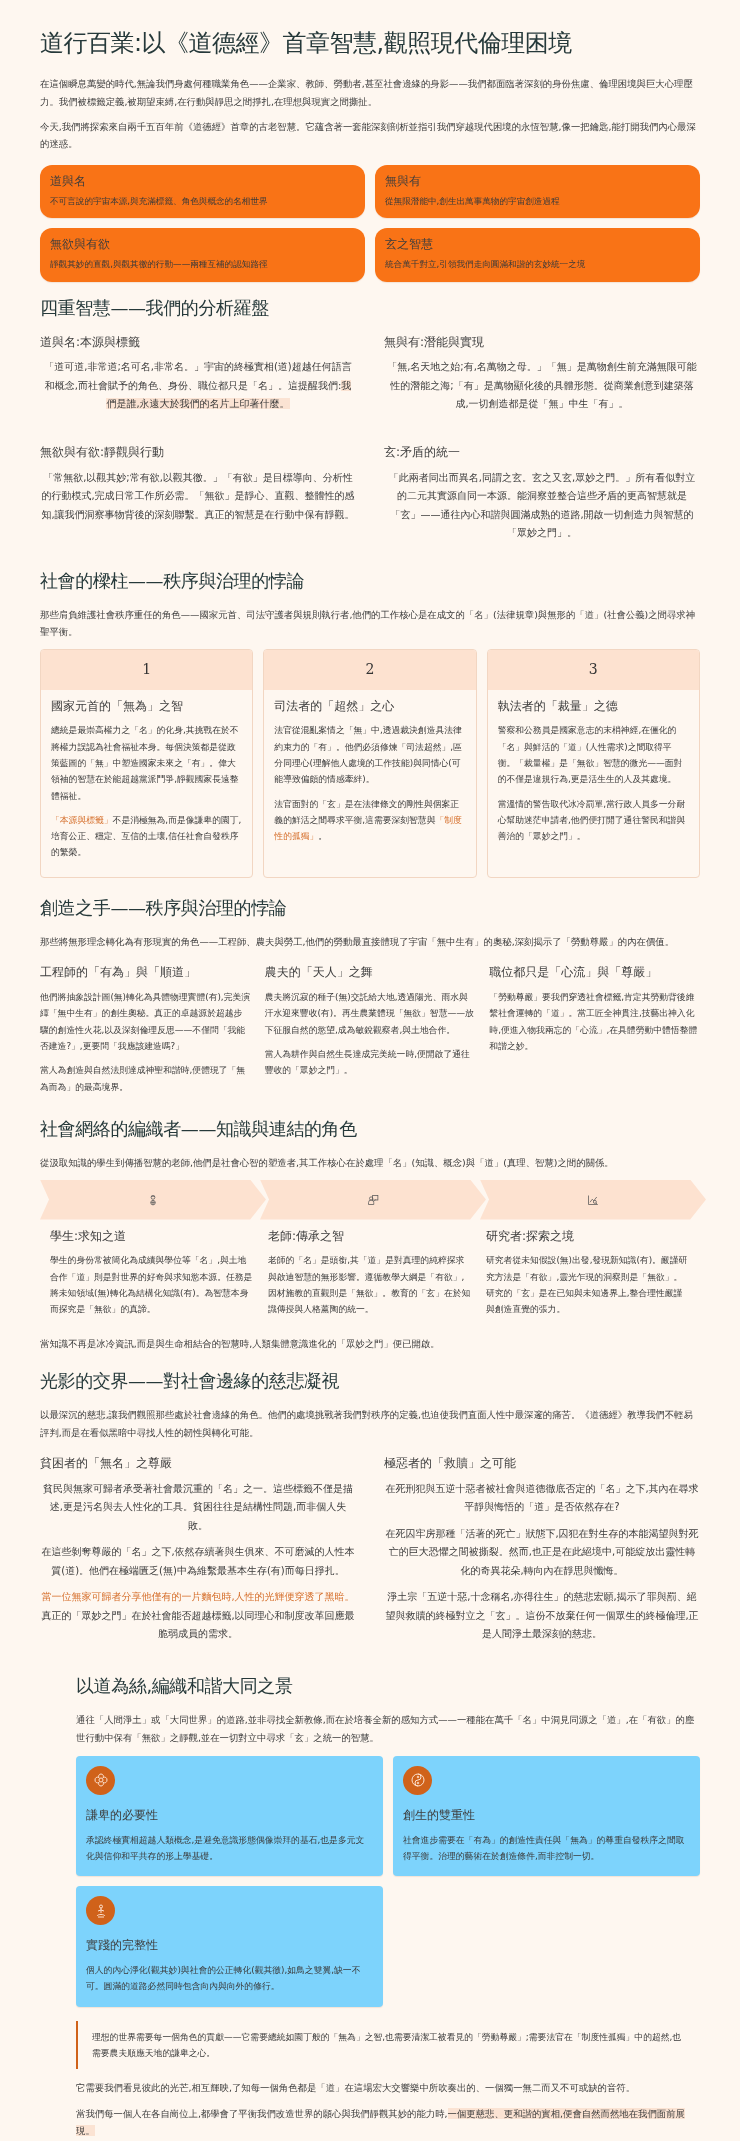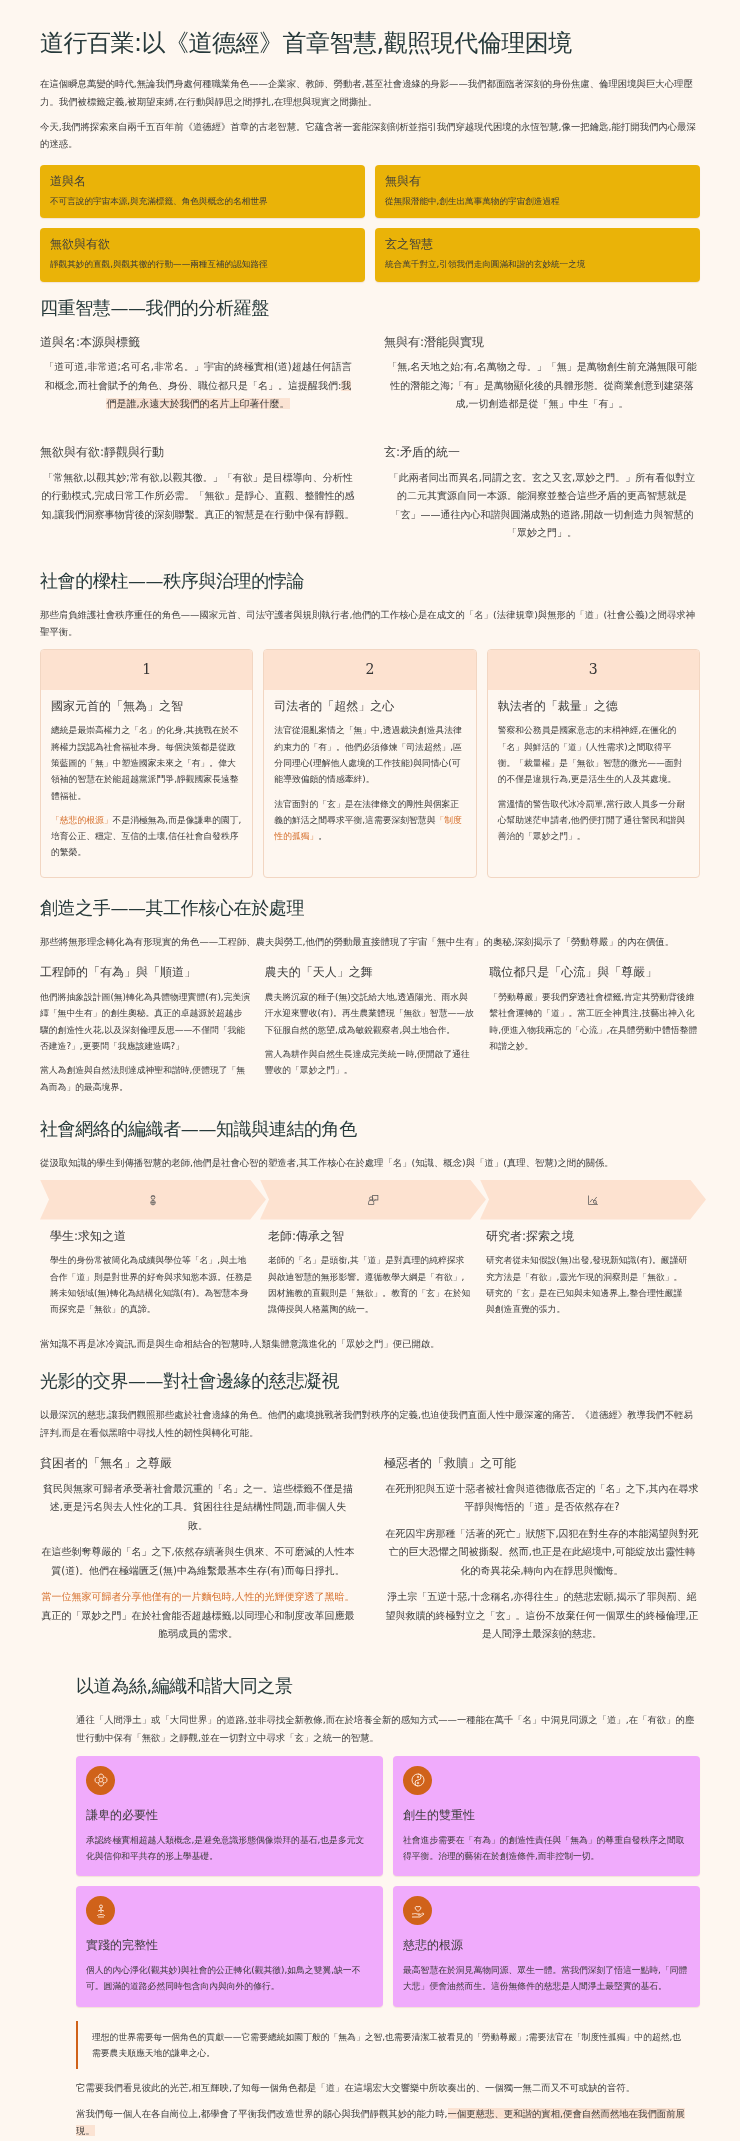--- a/index.html
+++ b/index.html
@@ -35,22 +35,22 @@
     font-size: 12px;
     line-height: 1.4;
     margin: 0 0 8px 0;
   }
   p { margin: 0 0 8px 0; }
   .hl { background: #fbe3d3; }
   .accent { color: #d56e2a; }
 
   .grid2 { display: grid; grid-template-columns: 1fr 1fr; gap: 10px; }
   .box {
-    background: #eab308;
-    border-radius: 4px;
+    background: #f97316;
+    border-radius: 12px;
     padding: 8px 10px 9px 10px;
     box-shadow: 0 1px 1px rgba(200,150,120,0.2);
   }
   .box h3 { margin-bottom: 4px; }
   .box p { margin: 0; font-size: 8.6px; }
 
   .section { margin-top: 14px; }
   .two-col { display: grid; grid-template-columns: 1fr 1fr; column-gap: 28px; row-gap: 22px; }
   .two-col p { font-size: 10px; text-align: center; }
 
@@ -82,21 +82,21 @@
     clip-path: polygon(0 0, 93% 0, 100% 50%, 93% 100%, 0 100%, 4% 50%);
     display: flex; align-items: center; justify-content: center;
     margin-right: -6px;
   }
   .chev svg { width: 12px; height: 12px; }
   .chev-texts { display: grid; grid-template-columns: 1fr 1fr 1fr; column-gap: 14px; padding: 8px 10px 0 10px; }
   .chev-texts p { font-size: 8.8px; }
 
   .icon-cards { display: grid; grid-template-columns: 1fr 1fr; gap: 10px; margin-top: 10px; }
   .icon-card {
-    background: #f0abfc;
+    background: #7dd3fc;
     border-radius: 4px;
     padding: 10px 10px 12px 10px;
     box-shadow: 0 1px 1px rgba(200,150,120,0.2);
   }
   .icon-circle {
     width: 29px; height: 29px; border-radius: 50%;
     background: #d0621a;
     display: flex; align-items: center; justify-content: center;
     margin-bottom: 12px;
   }
@@ -168,21 +168,21 @@
 
 <div class="section" style="margin-top:18px;">
   <h2>社會的樑柱——秩序與治理的悖論</h2>
   <p>那些肩負維護社會秩序重任的角色——國家元首、司法守護者與規則執行者,他們的工作核心是在成文的「名」(法律規章)與無形的「道」(社會公義)之間尋求神聖平衡。</p>
   <div class="num-cards">
     <div class="num-card">
       <div class="num">1</div>
       <div class="body">
         <h3>國家元首的「無為」之智</h3>
         <p>總統是最崇高權力之「名」的化身,其挑戰在於不將權力誤認為社會福祉本身。每個決策都是從政策藍圖的「無」中塑造國家未來之「有」。偉大領袖的智慧在於能超越黨派鬥爭,靜觀國家長遠整體福祉。</p>
-        <p><span class="accent">「慈悲的根源」</span><span>不是消極無為,而是像謙卑的園丁,培育公正、穩定、互信的土壤,信任社會自發秩序的繁榮。</span></p>
+        <p><span class="accent">「本源與標籤」</span><span>不是消極無為,而是像謙卑的園丁,培育公正、穩定、互信的土壤,信任社會自發秩序的繁榮。</span></p>
       </div>
     </div>
     <div class="num-card">
       <div class="num">2</div>
       <div class="body">
         <h3>司法者的「超然」之心</h3>
         <p>法官從混亂案情之「無」中,透過裁決創造具法律約束力的「有」。他們必須修煉「司法超然」,區分同理心(理解他人處境的工作技能)與同情心(可能導致偏頗的情感牽絆)。</p>
         <p><span>法官面對的「玄」是在法律條文的剛性與個案正義的鮮活之間尋求平衡,這需要深刻智慧與</span><span class="accent">「制度性的孤獨」</span><span>。</span></p>
       </div>
     </div>
@@ -191,21 +191,21 @@
       <div class="body">
         <h3>執法者的「裁量」之德</h3>
         <p>警察和公務員是國家意志的末梢神經,在僵化的「名」與鮮活的「道」(人性需求)之間取得平衡。「裁量權」是「無欲」智慧的微光——面對的不僅是違規行為,更是活生生的人及其處境。</p>
         <p>當溫情的警告取代冰冷罰單,當行政人員多一分耐心幫助迷茫申請者,他們便打開了通往警民和諧與善治的「眾妙之門」。</p>
       </div>
     </div>
   </div>
 </div>
 
 <div class="section" style="margin-top:18px;">
-  <h2>創造之手——其工作核心在於處理</h2>
+  <h2>創造之手——秩序與治理的悖論</h2>
   <p style="margin-bottom:14px;">那些將無形理念轉化為有形現實的角色——工程師、農夫與勞工,他們的勞動最直接體現了宇宙「無中生有」的奧秘,深刻揭示了「勞動尊嚴」的內在價值。</p>
   <div class="three-col">
     <div>
       <h3>工程師的「有為」與「順道」</h3>
       <p>他們將抽象設計圖(無)轉化為具體物理實體(有),完美演繹「無中生有」的創生奧秘。真正的卓越源於超越步驟的創造性火花,以及深刻倫理反思——不僅問「我能否建造?」,更要問「我應該建造嗎?」</p>
       <p>當人為創造與自然法則達成神聖和諧時,便體現了「無為而為」的最高境界。</p>
     </div>
     <div>
       <h3>農夫的「天人」之舞</h3>
       <p>農夫將沉寂的種子(無)交託給大地,透過陽光、雨水與汗水迎來豐收(有)。再生農業體現「無欲」智慧——放下征服自然的慾望,成為敏銳觀察者,與土地合作。</p>
@@ -312,30 +312,20 @@
     <div class="icon-card">
       <div class="icon-circle">
         <svg viewBox="0 0 16 16" fill="none" stroke="#fde2d0" stroke-width="1">
           <circle cx="8" cy="3.5" r="1.5"></circle>
             <path d="M8 5v5M5 8l3-1 3 1M4 13c1-2 7-2 8 0M5 14h6"></path>
         </svg>
       </div>
       <h3>實踐的完整性</h3>
       <p>個人的內心淨化(觀其妙)與社會的公正轉化(觀其徼),如鳥之雙翼,缺一不可。圓滿的道路必然同時包含向內與向外的修行。</p>
     </div>
-    <div class="icon-card">
-      <div class="icon-circle">
-        <svg viewBox="0 0 16 16" fill="none" stroke="#fde2d0" stroke-width="1">
-          <path d="M8 8.5L5.5 6a1.5 1.5 0 0 1 2.5-2 1.5 1.5 0 0 1 2.5 2z"></path>
-            <path d="M2 11c2 0 3-1 5 0h3c1 0 1 1 0 1H8M2 14h8l4-3c-.5-1-1.5-1-2.5-.3"></path>
-        </svg>
-      </div>
-      <h3>慈悲的根源</h3>
-      <p>最高智慧在於洞見萬物同源、眾生一體。當我們深刻了悟這一點時,「同體大悲」便會油然而生。這份無條件的慈悲是人間淨土最堅實的基石。</p>
-    </div>
   </div>
 
   <div class="quote">
     <p>理想的世界需要每一個角色的貢獻——它需要總統如園丁般的「無為」之智,也需要清潔工被看見的「勞動尊嚴」;需要法官在「制度性孤獨」中的超然,也需要農夫順應天地的謙卑之心。</p>
   </div>
 
   <p>它需要我們看見彼此的光芒,相互輝映,了知每一個角色都是「道」在這場宏大交響樂中所吹奏出的、一個獨一無二而又不可或缺的音符。</p>
   <p><span>當我們每一個人在各自崗位上,都學會了平衡我們改造世界的願心與我們靜觀其妙的能力時,</span><span class="hl">一個更慈悲、更和諧的實相,便會自然而然地在我們面前展現。</span></p>
 </div>
 

